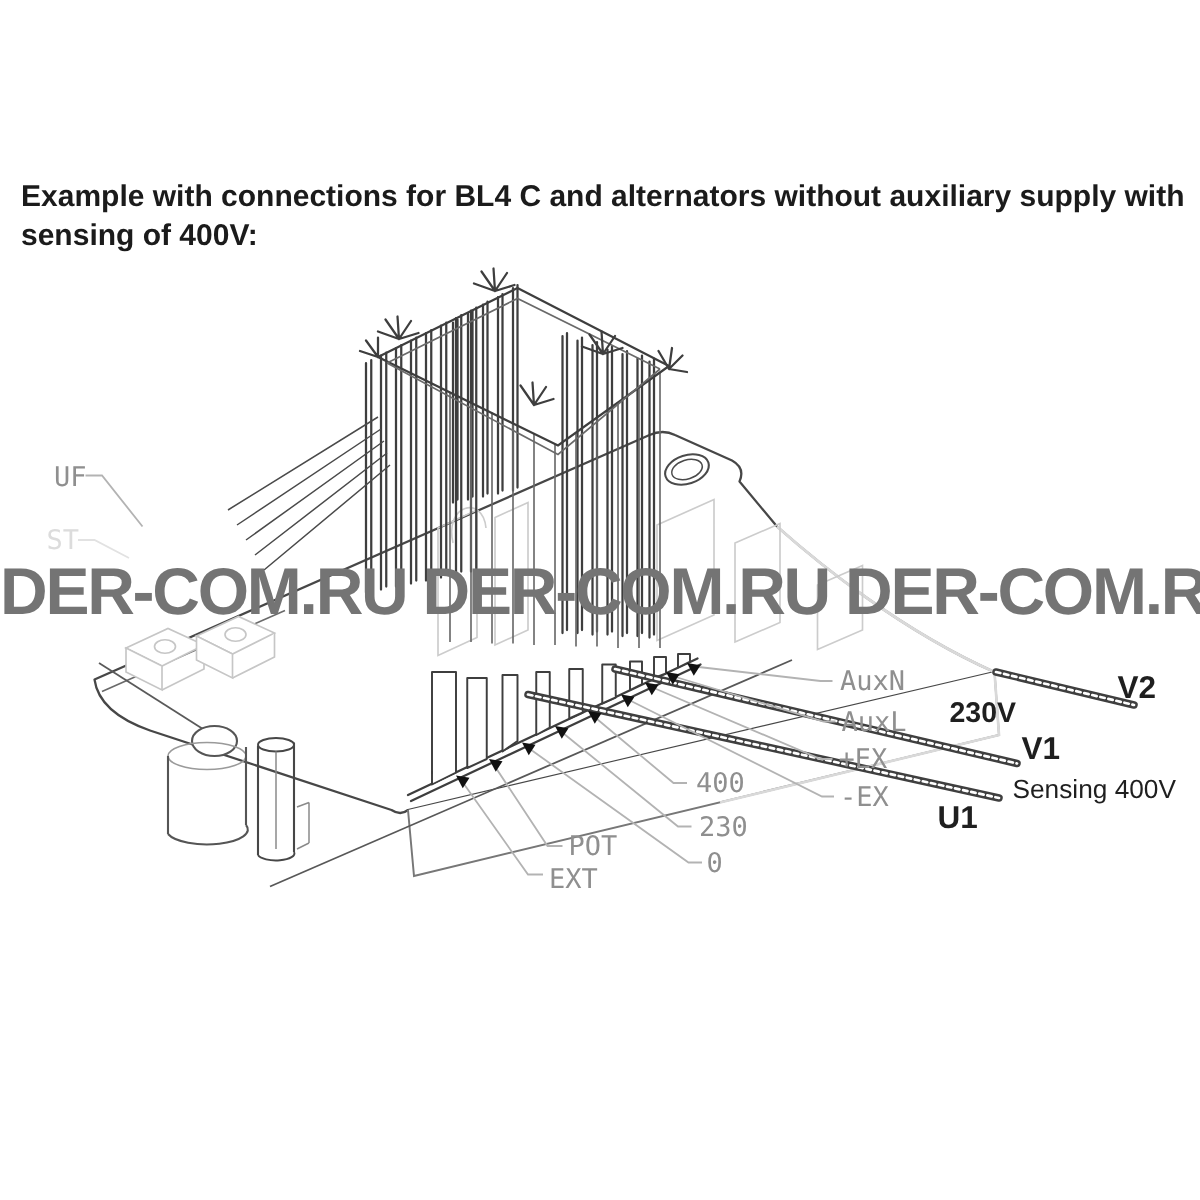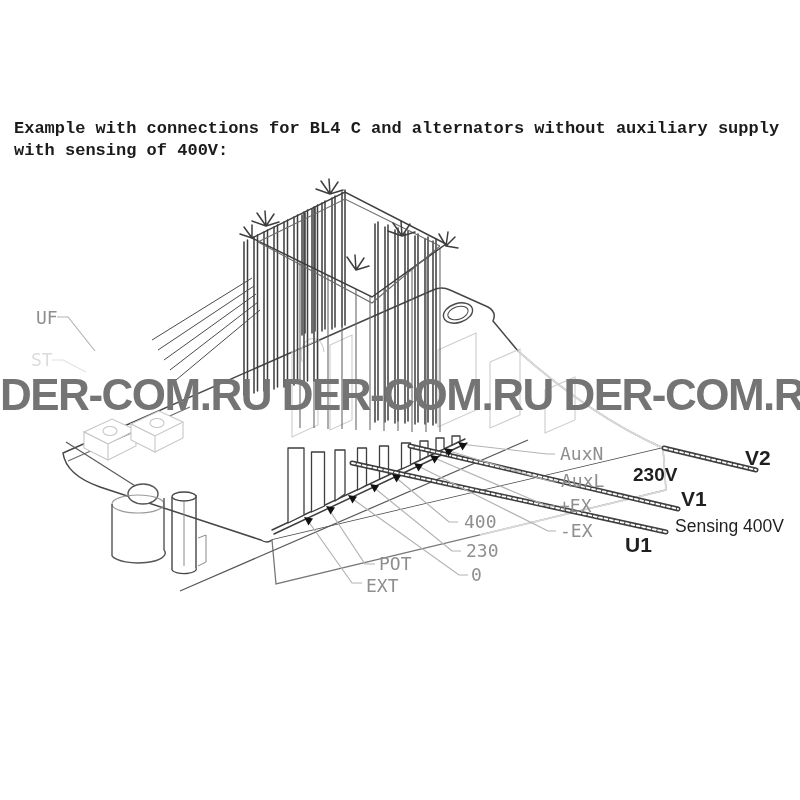--- a/index.html
+++ b/index.html
@@ -1,20 +1,20 @@
 <!DOCTYPE html>
 <html><head>
 <meta charset="utf-8">
 <style>
   html,body{margin:0;padding:0;background:#fff;}
   .canvas{position:relative;width:800px;height:800px;background:#ffffff;overflow:hidden;
           font-family:"Liberation Sans", sans-serif;}
   .heading{position:absolute;left:14px;top:118px;width:778px;
-           font-family:Liberation Mono, monospace;
-           font-weight:bold;font-size:17px;line-height:1.32;color:#1b1b1b;}
+           font-family:Liberation Sans, sans-serif;
+           font-weight:bold;font-size:20px;line-height:1.32;color:#1b1b1b;}
   .diagram-svg{position:absolute;left:0;top:0;}
   .watermark{position:absolute;left:0;top:370px;width:800px;text-align:center;
              font-family:"Liberation Sans", sans-serif;font-weight:bold;
              font-size:44px;letter-spacing:-1.5px;color:#747474;white-space:nowrap;}
   
   text{user-select:none;}
   .cad{font-family:"DejaVu Sans Mono", monospace;font-size:18px;fill:#8f8f8f;}
   .cad-faint{fill:#dcdcdc;}
   .blk{font-family:"Liberation Sans", sans-serif;fill:#1f1f1f;}
   .blk-bold{font-weight:bold;font-size:21px;}

